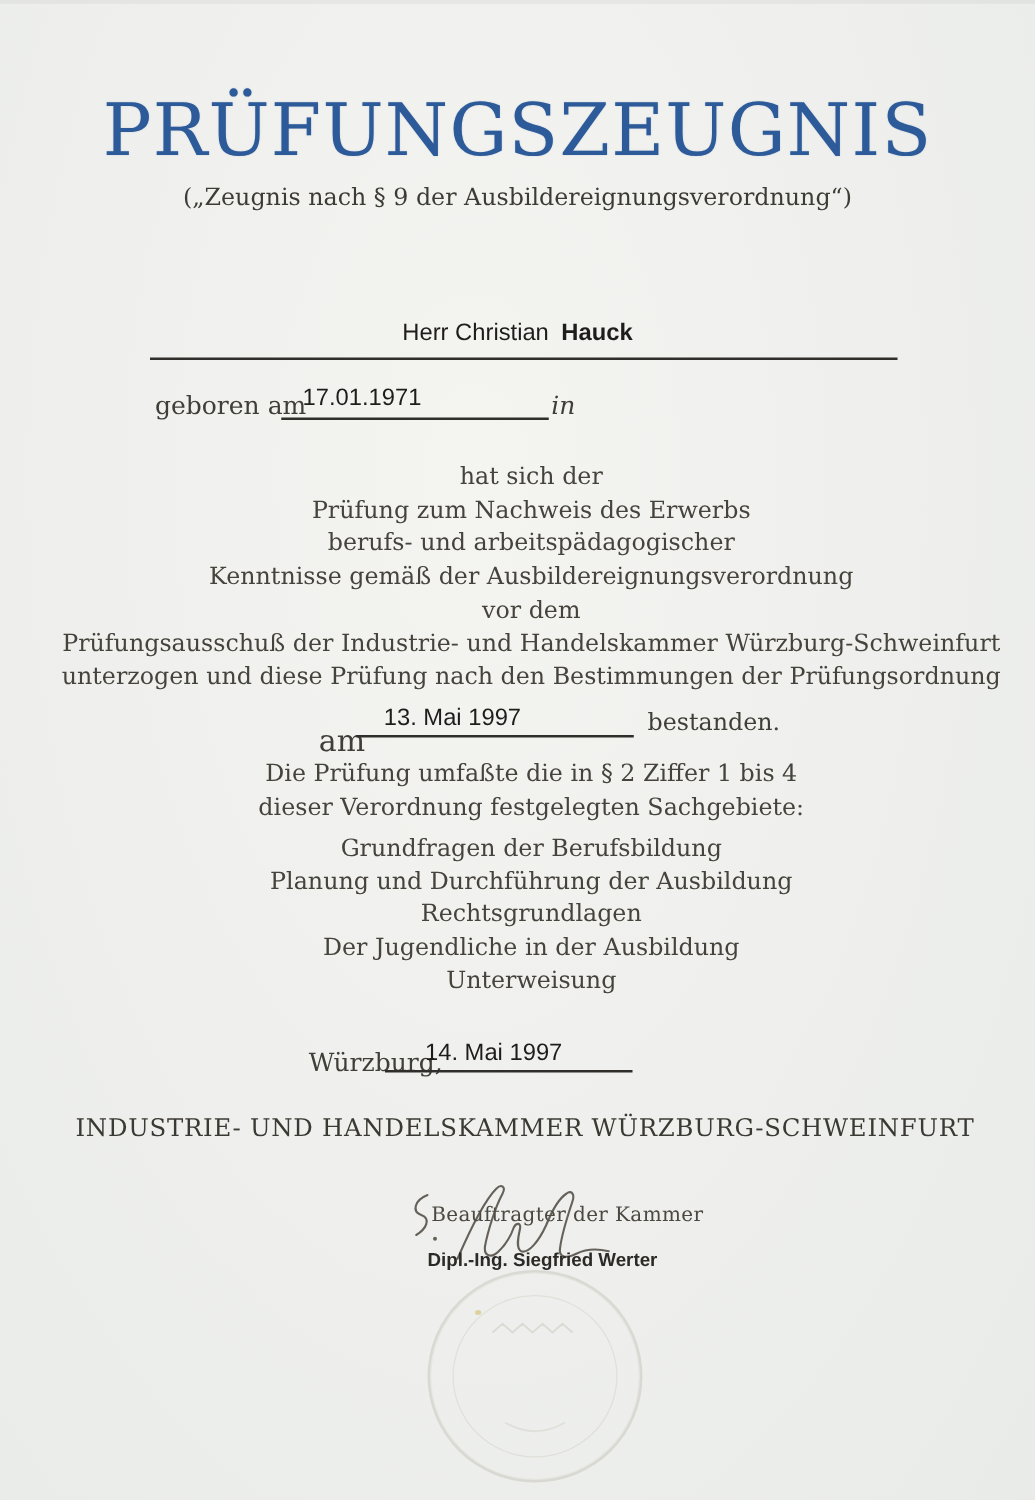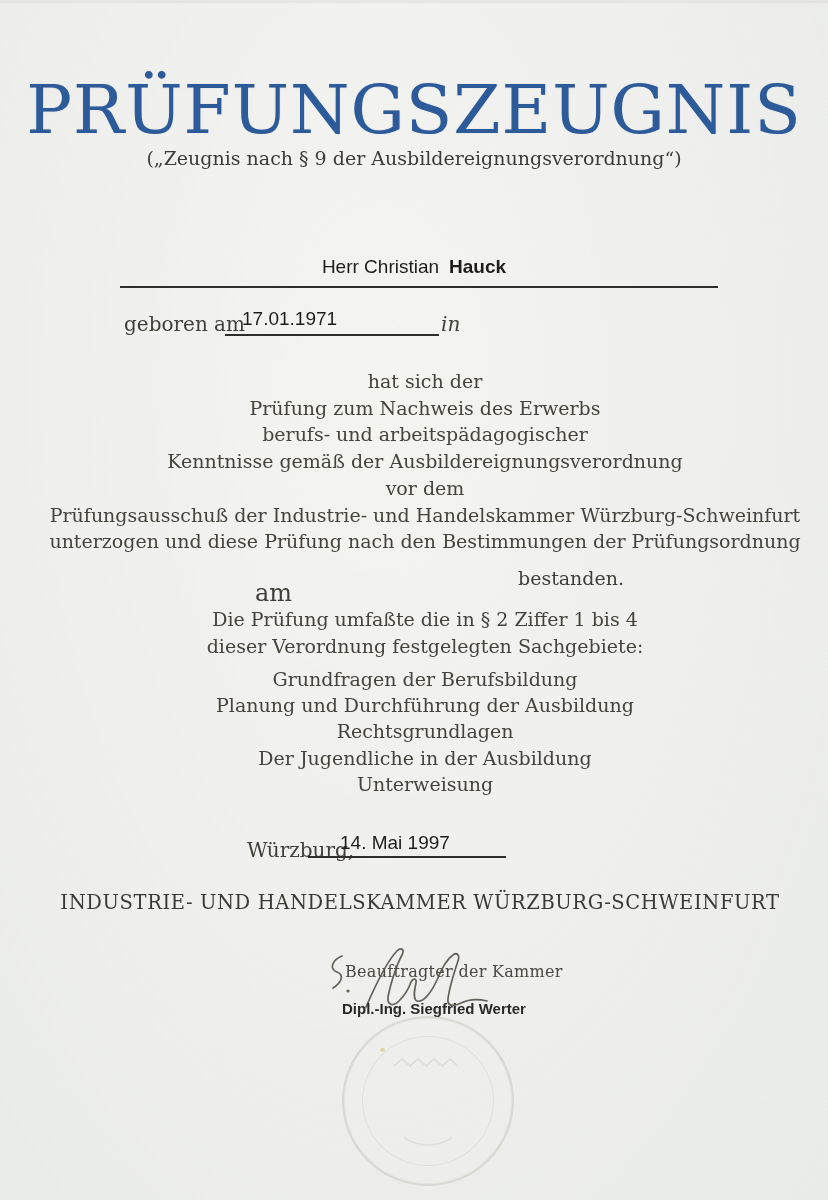--- a/index.html
+++ b/index.html
@@ -18,21 +18,21 @@
   }
   .paper::after{ 
     content:"";position:absolute;left:0;top:0;width:100%;height:3px;
     background:rgba(120,120,115,0.08);
   }
   .line{position:absolute;white-space:nowrap;}
   .centered{left:0;width:828px;text-align:center;}
 
   .title{
     top:70px;
-    font-size:68px;
+    font-size:58px;
     letter-spacing:1px;
     color:#2d5a99;
     text-shadow:0 0 1px rgba(45,90,153,0.35);
   }
   .subtitle{
     top:147px;
     font-size:19px;
     color:#3d3b35;
   }
 
@@ -132,20 +132,23 @@
     <div>hat sich der</div>
     <div>Prüfung zum Nachweis des Erwerbs</div>
     <div>berufs- und arbeitspädagogischer</div>
     <div>Kenntnisse gemäß der Ausbildereignungsverordnung</div>
     <div>vor dem</div>
     <div>Prüfungsausschuß der Industrie- und Handelskammer Würzburg-Schweinfurt</div>
     <div>unterzogen und diese Prüfung nach den Bestimmungen der Prüfungsordnung</div>
   </div>
 
   <div class="line serif-label" style="left:255px;top:567px;font-size:24px;margin-top:12px;">am</div>
+  <div class="fill-slot typed" style="left:285px;top:564px;width:222px;height:24px;">
+    <span class="val" style="padding-left:22px;">13. Mai 1997</span>
+  </div>
   <div class="line serif-label" style="left:518px;top:567px;font-size:19px;">bestanden.</div>
 
   <div class="para" style="top:606px;line-height:27px;">
     <div>Die Prüfung umfaßte die in § 2 Ziffer 1 bis 4</div>
     <div>dieser Verordnung festgelegten Sachgebiete:</div>
   </div>
 
   <div class="para" style="top:666px;line-height:26.2px;">
     <div>Grundfragen der Berufsbildung</div>
     <div>Planung und Durchführung der Ausbildung</div>

